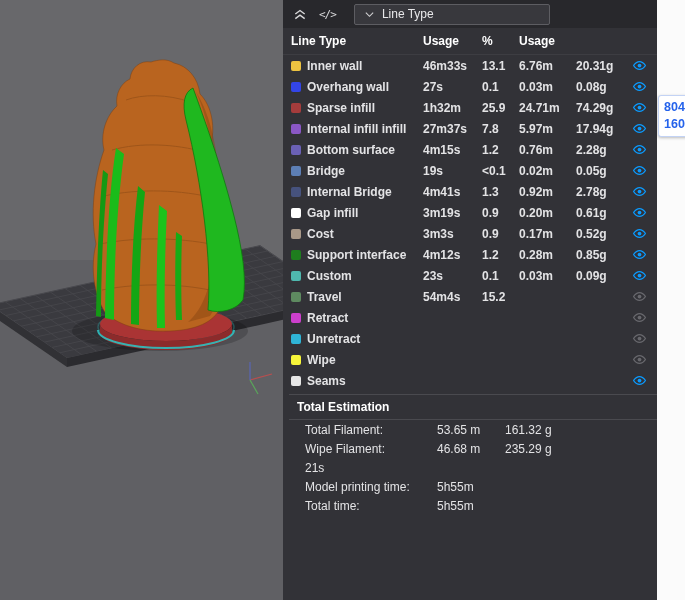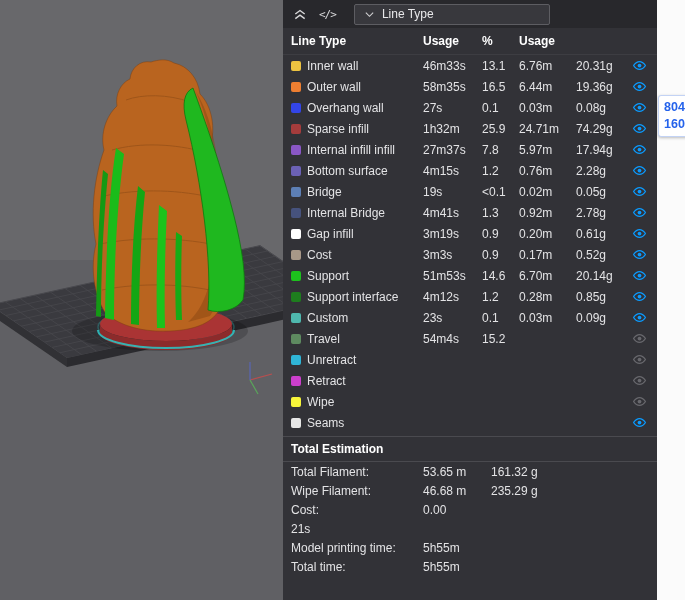--- a/index.html
+++ b/index.html
@@ -34,35 +34,35 @@
 
   .lt-header{
     display:grid;grid-template-columns:16px 116px 59px 37px 57px 56px 1fr;
     align-items:center;height:26px;padding:0 12px 0 8px;
     font-weight:bold;color:#ffffff;border-bottom:1px solid #3d3d42;
   }
   .lt-header .h-linetype{grid-column:1/3;}
 
   .lt-row{
     display:grid;grid-template-columns:16px 116px 59px 37px 57px 56px 1fr;
-    align-items:center;height:21px;padding:0 12px 0 8px;white-space:nowrap;
+    align-items:center;height:21px;padding:0 12px 0 8px;white-space:nowrap;font-weight:bold;
   }
   .swatch{width:10px;height:10px;border-radius:2px;display:inline-block;}
   .cell{overflow:hidden;}
   .eye{justify-self:end;display:flex;align-items:center;cursor:pointer;}
   .eye.on{color:#0a9bff;}
   .eye.off{color:#85858a;opacity:.65;}
 
   .totals-title{
     margin-top:3px;border-top:1px solid #4a4a4f;border-bottom:1px solid #4a4a4f;
-    padding:5px 8px;font-weight:bold;color:#ffffff;
+    padding:5px 8px;font-weight:bold;color:#ffffff;margin-left:6px;
   }
   .tot-row{
     display:grid;grid-template-columns:132px 68px 1fr;
-    align-items:center;height:19px;padding:0 8px;white-space:nowrap;
+    align-items:center;height:19px;padding:0 22px;white-space:nowrap;
   }
 
   
   .right-strip{position:absolute;left:657px;top:0;width:28px;height:600px;background:#fbfbfb;}
   .float-tip{
     position:absolute;left:658px;top:95px;width:70px;
     background:#ffffff;border:1px solid #c3d3f5;border-radius:3px;
     box-shadow:0 1px 3px rgba(0,0,0,.25);
     padding:3px 0 3px 5px;color:#2563eb;font-weight:bold;
     font-size:12.5px;line-height:17px;
@@ -204,34 +204,20 @@
           <span class="cell">6.76m</span>
           <span class="cell">20.31g</span>
           <span class="eye on">
             <svg width="15" height="15" viewBox="0 0 24 24">
               <path d="M12 5.8C6.5 5.8 3 11.3 2.5 12c.5.7 4 6.2 9.5 6.2s9-5.5 9.5-6.2c-.5-.7-4-6.2-9.5-6.2z" fill="none" stroke="currentColor" stroke-width="1.8"></path>
               <circle cx="12" cy="12" r="3" fill="currentColor"></circle>
             </svg>
           </span>
         </div>
         <div class="lt-row">
-          <span class="swatch" style="background: rgb(237, 126, 49);"></span>
-          <span class="cell">Outer wall</span>
-          <span class="cell">58m35s</span>
-          <span class="cell">16.5</span>
-          <span class="cell">6.44m</span>
-          <span class="cell">19.36g</span>
-          <span class="eye on">
-            <svg width="15" height="15" viewBox="0 0 24 24">
-              <path d="M12 5.8C6.5 5.8 3 11.3 2.5 12c.5.7 4 6.2 9.5 6.2s9-5.5 9.5-6.2c-.5-.7-4-6.2-9.5-6.2z" fill="none" stroke="currentColor" stroke-width="1.8"></path>
-              <circle cx="12" cy="12" r="3" fill="currentColor"></circle>
-            </svg>
-          </span>
-        </div>
-        <div class="lt-row">
           <span class="swatch" style="background: rgb(51, 69, 231);"></span>
           <span class="cell">Overhang wall</span>
           <span class="cell">27s</span>
           <span class="cell">0.1</span>
           <span class="cell">0.03m</span>
           <span class="cell">0.08g</span>
           <span class="eye on">
             <svg width="15" height="15" viewBox="0 0 24 24">
               <path d="M12 5.8C6.5 5.8 3 11.3 2.5 12c.5.7 4 6.2 9.5 6.2s9-5.5 9.5-6.2c-.5-.7-4-6.2-9.5-6.2z" fill="none" stroke="currentColor" stroke-width="1.8"></path>
               <circle cx="12" cy="12" r="3" fill="currentColor"></circle>
@@ -330,34 +316,20 @@
           <span class="cell">0.17m</span>
           <span class="cell">0.52g</span>
           <span class="eye on">
             <svg width="15" height="15" viewBox="0 0 24 24">
               <path d="M12 5.8C6.5 5.8 3 11.3 2.5 12c.5.7 4 6.2 9.5 6.2s9-5.5 9.5-6.2c-.5-.7-4-6.2-9.5-6.2z" fill="none" stroke="currentColor" stroke-width="1.8"></path>
               <circle cx="12" cy="12" r="3" fill="currentColor"></circle>
             </svg>
           </span>
         </div>
         <div class="lt-row">
-          <span class="swatch" style="background: rgb(29, 194, 29);"></span>
-          <span class="cell">Support</span>
-          <span class="cell">51m53s</span>
-          <span class="cell">14.6</span>
-          <span class="cell">6.70m</span>
-          <span class="cell">20.14g</span>
-          <span class="eye on">
-            <svg width="15" height="15" viewBox="0 0 24 24">
-              <path d="M12 5.8C6.5 5.8 3 11.3 2.5 12c.5.7 4 6.2 9.5 6.2s9-5.5 9.5-6.2c-.5-.7-4-6.2-9.5-6.2z" fill="none" stroke="currentColor" stroke-width="1.8"></path>
-              <circle cx="12" cy="12" r="3" fill="currentColor"></circle>
-            </svg>
-          </span>
-        </div>
-        <div class="lt-row">
           <span class="swatch" style="background: rgb(30, 125, 30);"></span>
           <span class="cell">Support interface</span>
           <span class="cell">4m12s</span>
           <span class="cell">1.2</span>
           <span class="cell">0.28m</span>
           <span class="cell">0.85g</span>
           <span class="eye on">
             <svg width="15" height="15" viewBox="0 0 24 24">
               <path d="M12 5.8C6.5 5.8 3 11.3 2.5 12c.5.7 4 6.2 9.5 6.2s9-5.5 9.5-6.2c-.5-.7-4-6.2-9.5-6.2z" fill="none" stroke="currentColor" stroke-width="1.8"></path>
               <circle cx="12" cy="12" r="3" fill="currentColor"></circle>
@@ -386,36 +358,36 @@
           <span class="cell"></span>
           <span class="cell"></span>
           <span class="eye off">
             <svg width="15" height="15" viewBox="0 0 24 24">
               <path d="M12 5.8C6.5 5.8 3 11.3 2.5 12c.5.7 4 6.2 9.5 6.2s9-5.5 9.5-6.2c-.5-.7-4-6.2-9.5-6.2z" fill="none" stroke="currentColor" stroke-width="1.8"></path>
               <circle cx="12" cy="12" r="3" fill="currentColor"></circle>
             </svg>
           </span>
         </div>
         <div class="lt-row">
+          <span class="swatch" style="background: rgb(204, 63, 204);"></span>
+          <span class="cell">Retract</span>
+          <span class="cell"></span>
+          <span class="cell"></span>
+          <span class="cell"></span>
+          <span class="cell"></span>
+          <span class="eye off">
+            <svg width="15" height="15" viewBox="0 0 24 24">
+              <path d="M12 5.8C6.5 5.8 3 11.3 2.5 12c.5.7 4 6.2 9.5 6.2s9-5.5 9.5-6.2c-.5-.7-4-6.2-9.5-6.2z" fill="none" stroke="currentColor" stroke-width="1.8"></path>
+              <circle cx="12" cy="12" r="3" fill="currentColor"></circle>
+            </svg>
+          </span>
+        </div>
+        <div class="lt-row">
           <span class="swatch" style="background: rgb(47, 180, 214);"></span>
           <span class="cell">Unretract</span>
-          <span class="cell"></span>
-          <span class="cell"></span>
-          <span class="cell"></span>
-          <span class="cell"></span>
-          <span class="eye off">
-            <svg width="15" height="15" viewBox="0 0 24 24">
-              <path d="M12 5.8C6.5 5.8 3 11.3 2.5 12c.5.7 4 6.2 9.5 6.2s9-5.5 9.5-6.2c-.5-.7-4-6.2-9.5-6.2z" fill="none" stroke="currentColor" stroke-width="1.8"></path>
-              <circle cx="12" cy="12" r="3" fill="currentColor"></circle>
-            </svg>
-          </span>
-        </div>
-        <div class="lt-row">
-          <span class="swatch" style="background: rgb(204, 63, 204);"></span>
-          <span class="cell">Retract</span>
           <span class="cell"></span>
           <span class="cell"></span>
           <span class="cell"></span>
           <span class="cell"></span>
           <span class="eye off">
             <svg width="15" height="15" viewBox="0 0 24 24">
               <path d="M12 5.8C6.5 5.8 3 11.3 2.5 12c.5.7 4 6.2 9.5 6.2s9-5.5 9.5-6.2c-.5-.7-4-6.2-9.5-6.2z" fill="none" stroke="currentColor" stroke-width="1.8"></path>
               <circle cx="12" cy="12" r="3" fill="currentColor"></circle>
             </svg>
           </span>
@@ -456,25 +428,20 @@
           <span>Total Filament:</span>
           <span>53.65 m</span>
           <span>161.32 g</span>
         </div>
         <div class="tot-row">
           <span>Wipe Filament:</span>
           <span>46.68 m</span>
           <span>235.29 g</span>
         </div>
         <div class="tot-row">
-          <span>Cost:</span>
-          <span>0.00</span>
-          <span></span>
-        </div>
-        <div class="tot-row">
           <span>21s</span>
           <span></span>
         </div>
         <div class="tot-row">
           <span>Model printing time:</span>
           <span>5h55m</span>
           <span></span>
         </div>
         <div class="tot-row">
           <span>Total time:</span>

